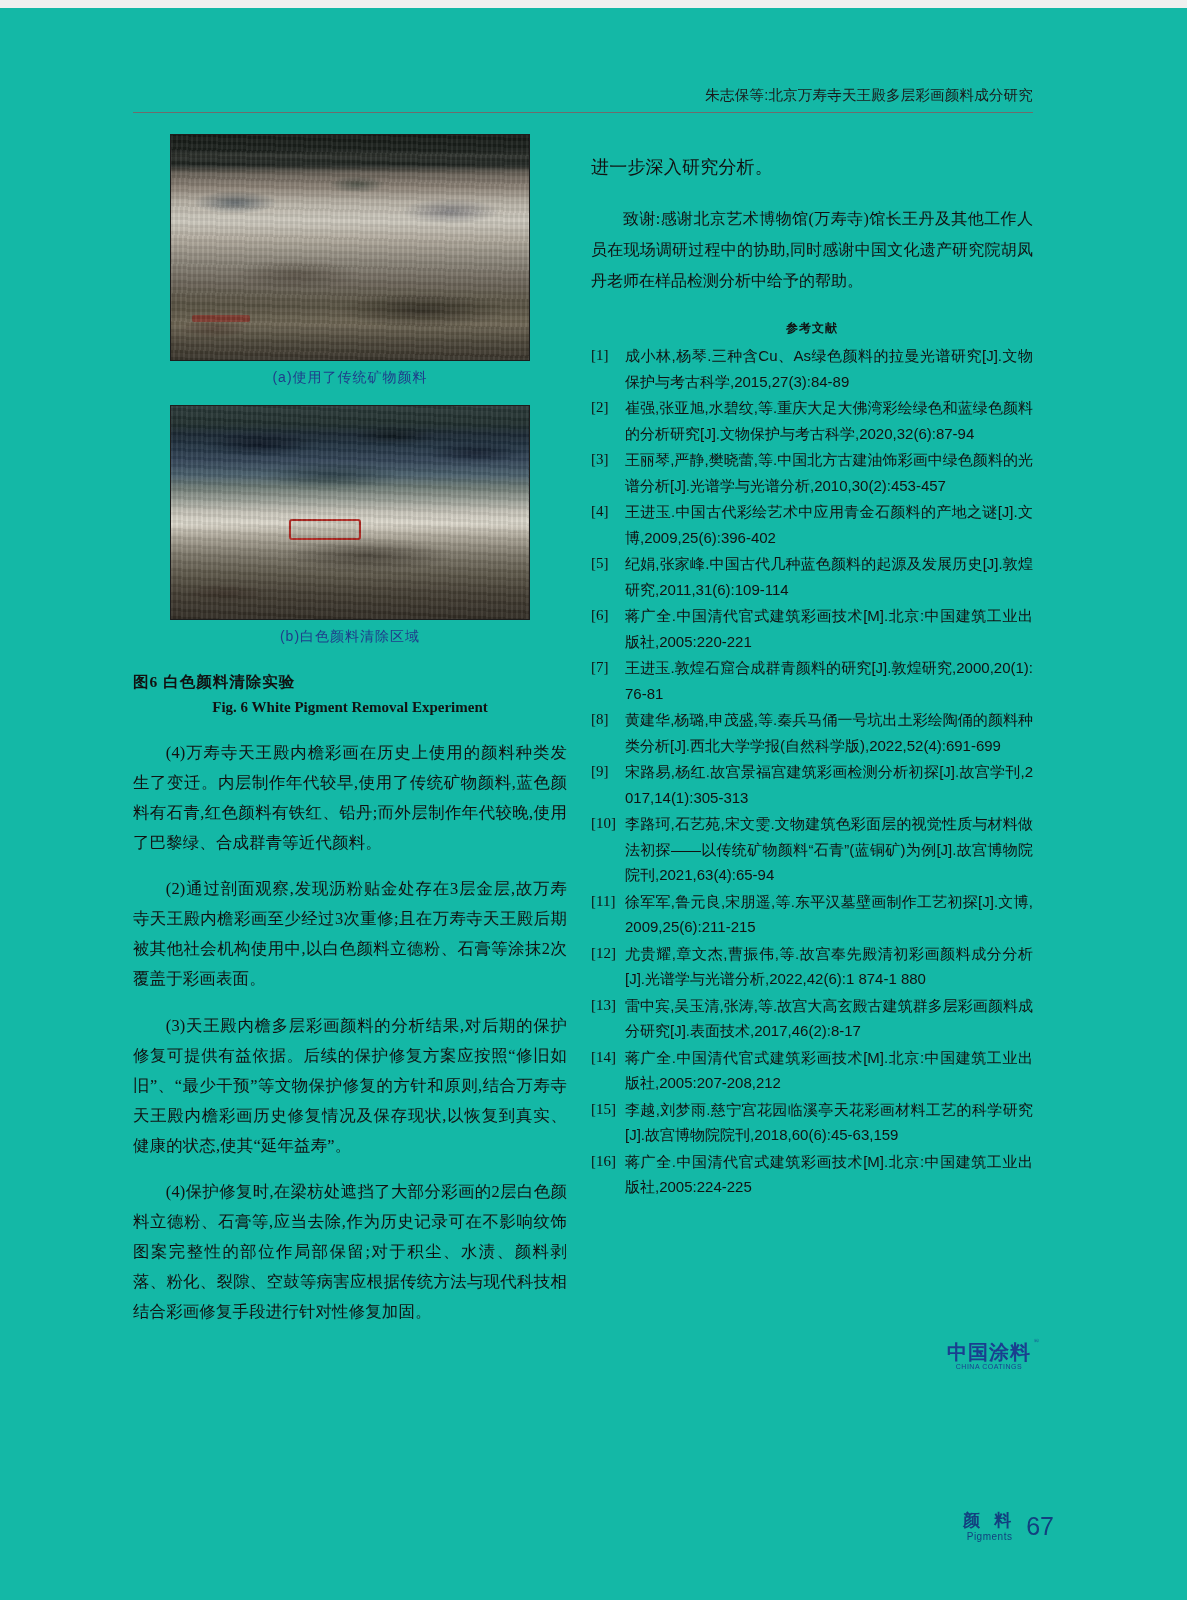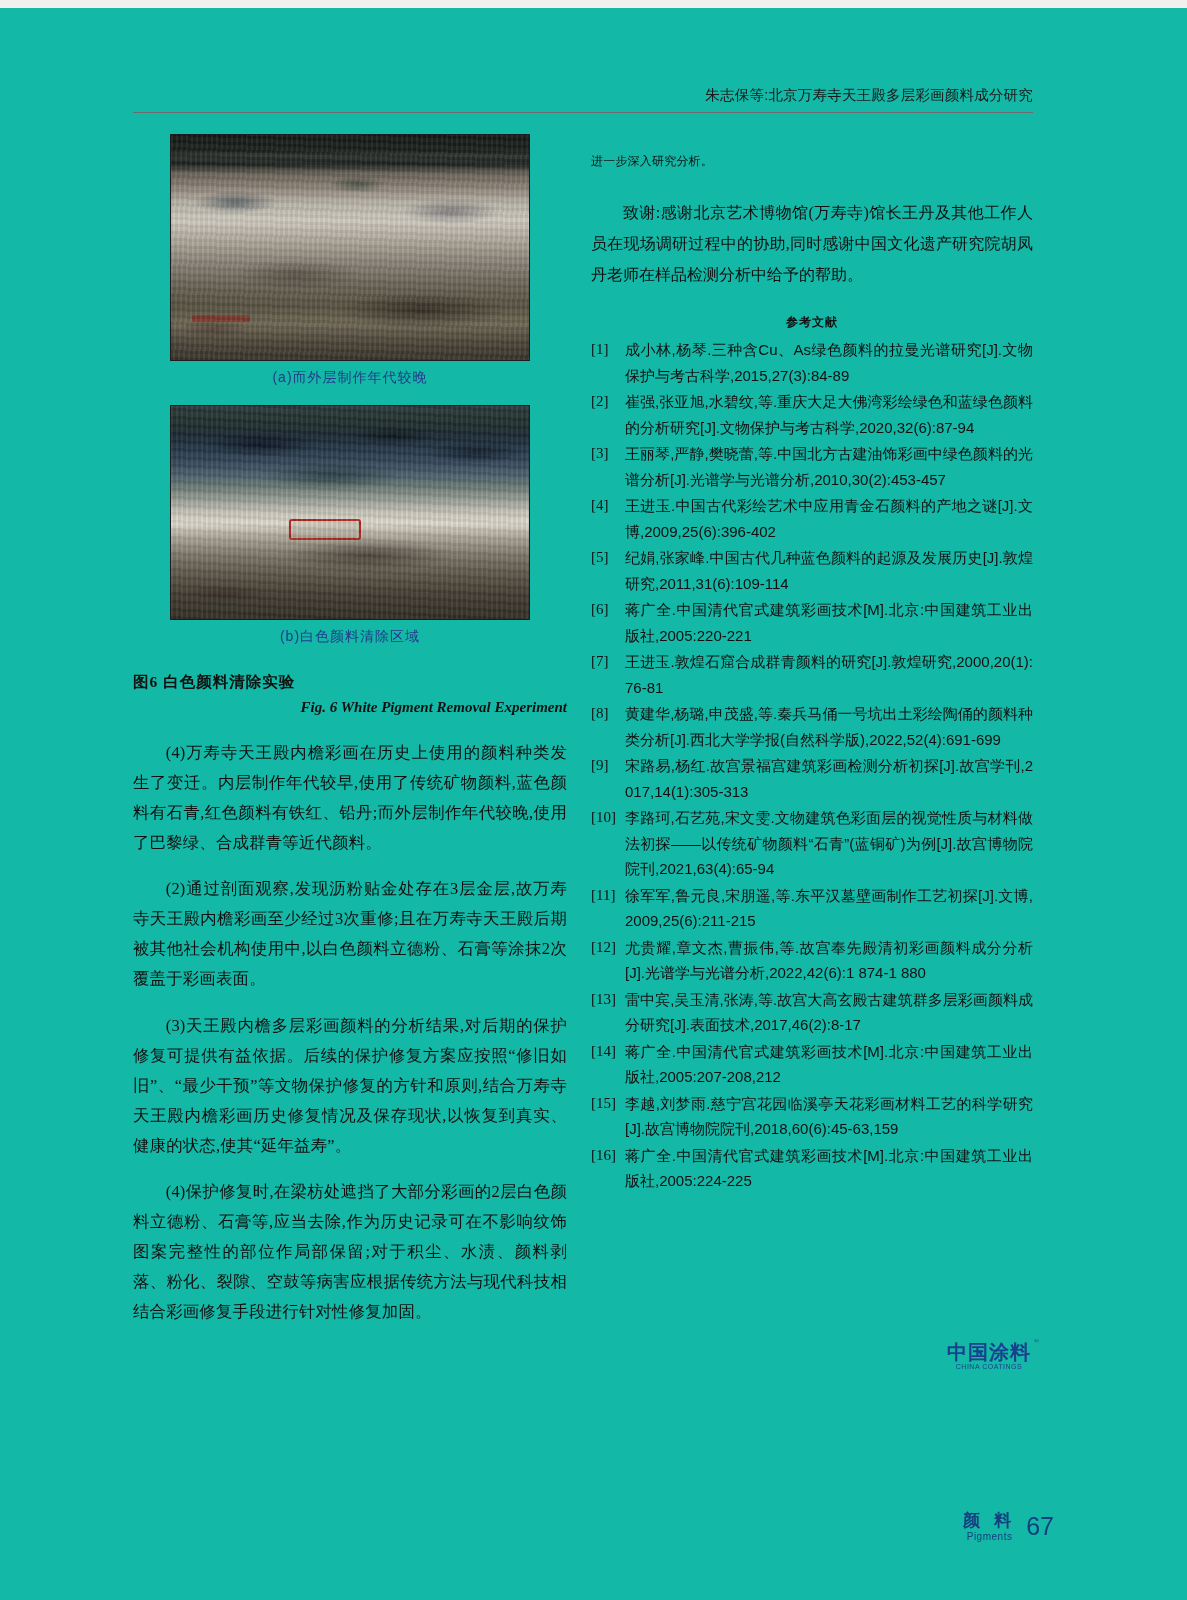--- a/index.html
+++ b/index.html
@@ -166,41 +166,40 @@
     letter-spacing: 1px;
   }
   .fig-caption-cn {
     text-align: left;
     font-size: 15.5px;
     font-weight: bold;
     margin-top: 26px;
     letter-spacing: 1px;
   }
   .fig-caption-en {
-    text-align: right;
+    text-align: center;
     font-size: 15px;
     font-weight: bold;
     margin-top: 6px;
     font-family: "Liberation Serif", serif;
-    font-style: italic;
   }
 
   
   .body-para {
     font-size: 16.4px;
     line-height: 30px;
     text-align: justify;
     margin-top: 12px;
     letter-spacing: .2px;
   }
   .body-para.first { margin-top: 22px; }
   .indent { text-indent: 2em; }
 
   .right-para {
-    font-size: 12px;
+    font-size: 18px;
     line-height: 31px;
     text-align: justify;
     letter-spacing: .2px;
   }
   .ack {
     font-size: 16px;
     line-height: 31px;
     text-align: justify;
     margin-top: 20px;
     text-indent: 2em;
@@ -306,21 +305,21 @@
   <div class="running-head">朱志保等:北京万寿寺天王殿多层彩画颜料成分研究</div>
   <div class="header-rule"></div>
 
   <div class="col-left">
 
     <div class="figure-block">
 
       <div class="photo photoA">
         <div class="redline"></div>
       </div>
-      <div class="fig-sub">(a)而外层制作年代较晚</div>
+      <div class="fig-sub">(a)使用了传统矿物颜料</div>
 
       <div class="photo photoB second">
         <div class="marker"></div>
       </div>
       <div class="fig-sub">(b)白色颜料清除区域</div>
 
       <div class="fig-caption-cn">图6  白色颜料清除实验</div>
       <div class="fig-caption-en">Fig. 6    White Pigment Removal Experiment</div>
     </div>
 

